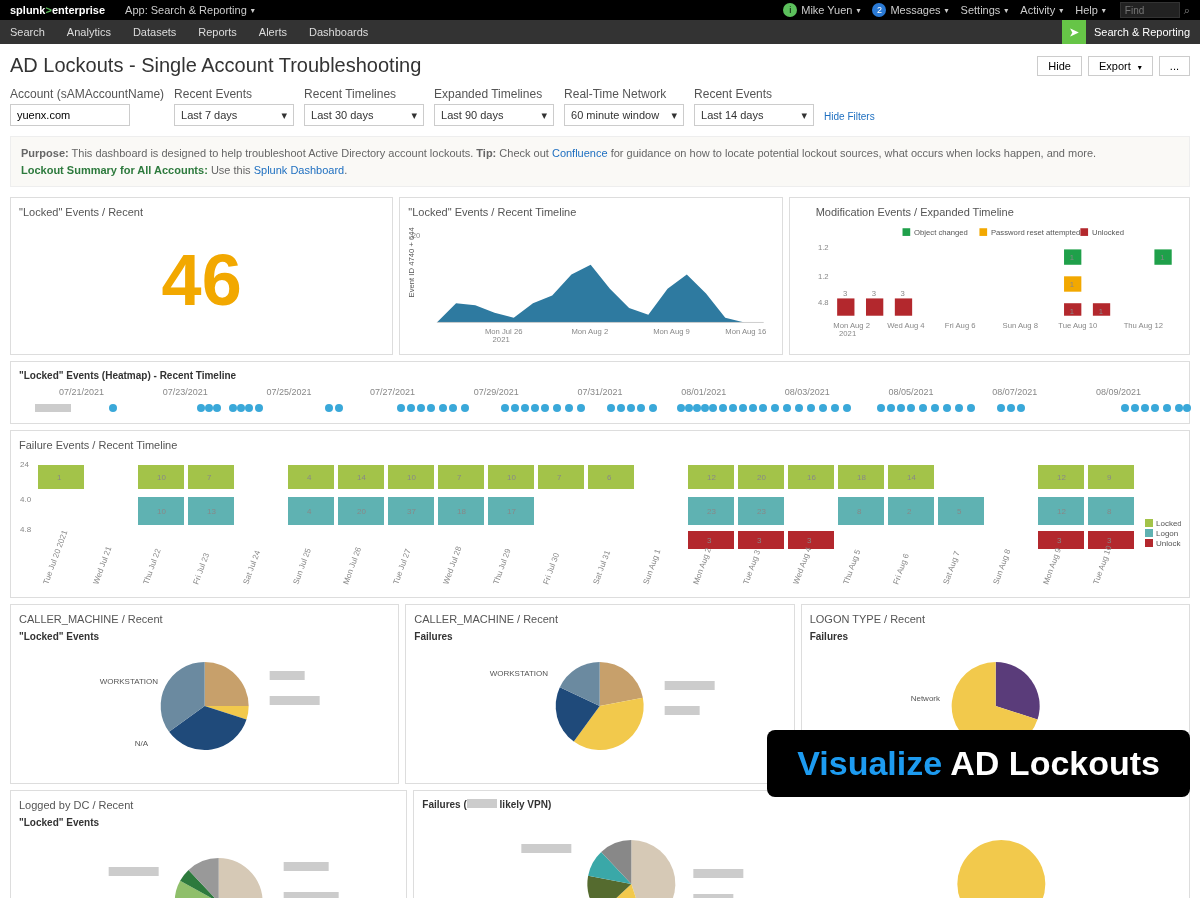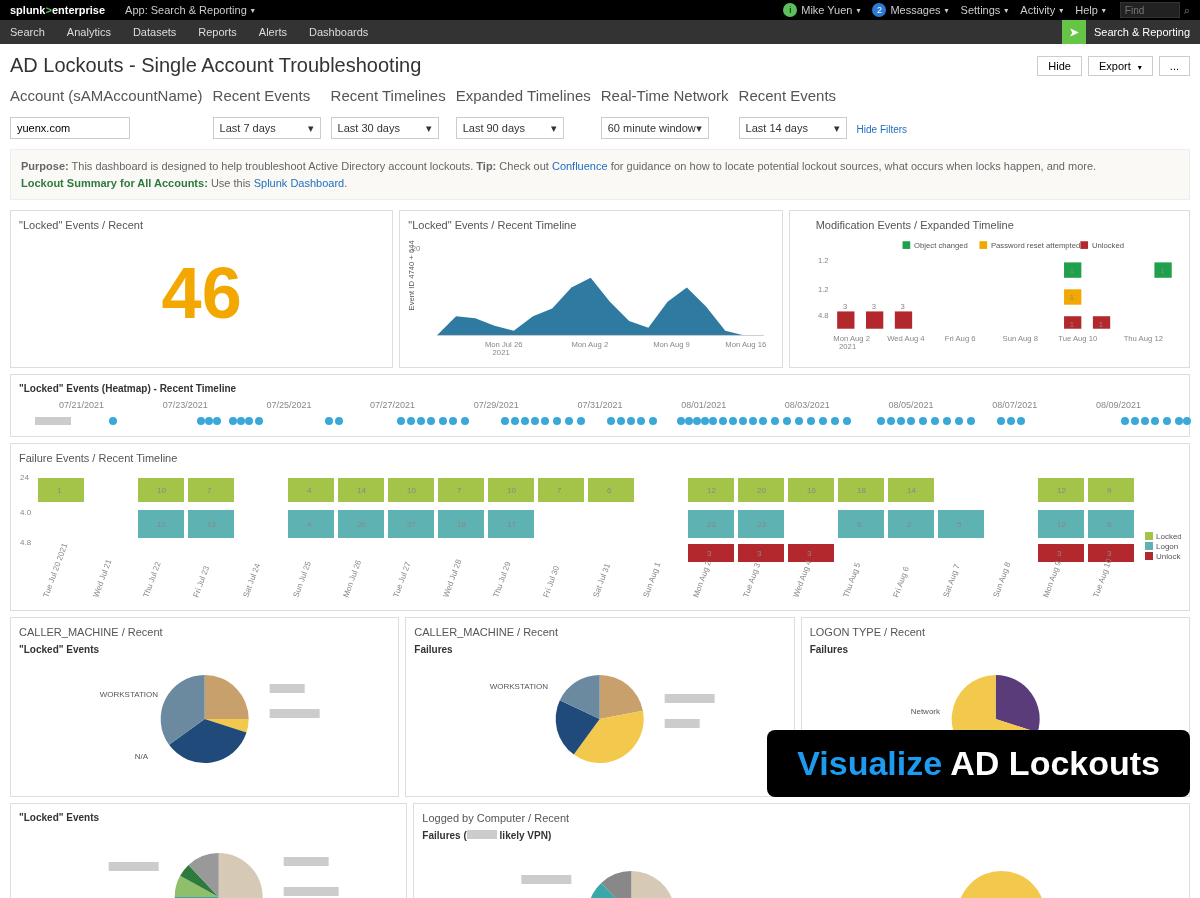--- a/index.html
+++ b/index.html
@@ -17,23 +17,23 @@
   .navbar { background: #333; color: #ddd; display: flex; align-items: center; height: 24px; padding: 0 10px; font-size: 11px; }
   .navbar .nav-item { margin-right: 22px; cursor: pointer; }
   .navbar .nav-spacer { flex:1; }
   .sr-btn { display:flex; align-items:center; background:#333; color:#fff; height:24px; }
   .sr-btn .icon { background:#66c547; width:24px; height:24px; display:flex; align-items:center; justify-content:center; color:#fff; font-weight:bold; margin-right:8px; }
   .page-head { display:flex; align-items:center; padding:10px; }
   .page-head h1 { font-size:20px; font-weight:400; color:#333; flex:1; }
   .btn { border:1px solid #ccc; background:#fff; padding:3px 10px; font-size:11px; margin-left:6px; cursor:pointer; }
   .filters { display:flex; align-items:flex-end; padding:0 10px 10px; gap:10px; }
   .filter { display:flex; flex-direction:column; }
-  .filter label { font-size:15px; color:#555; margin-bottom:13px; }
+  .filter label { font-size:12px; color:#555; margin-bottom:3px; }
   .filter .input, .filter .select { border:1px solid #ccc; height:22px; padding:0 6px; font-size:11px; display:flex; align-items:center; justify-content:space-between; background:#fff; cursor:pointer;}
-  .filter .select { width:108px; }
+  .filter .select { width:120px; }
   .hide-filters { color:#1e6fc0; font-size:10px; cursor:pointer; margin-bottom:4px; }
   .notice { margin:0 10px 10px; background:#faf9f6; border:1px solid #eee; padding:8px 10px; font-size:11px; color:#666; line-height:1.5; }
   .notice a { color:#1e6fc0; text-decoration:none; cursor:pointer;}
   .panels { display:flex; gap:6px; margin:0 10px 6px; }
   .panel { border:1px solid #ddd; background:#fff; padding:8px; }
   .panel-title { font-size:11px; color:#555; margin-bottom:6px; }
   .big-num { font-size:72px; font-weight:700; color:#f2a800; text-align:center; line-height:1; padding:20px 0; }
   svg text { font-size:8px; fill:#888; }
   .row2 { margin:0 10px 6px; border:1px solid #ddd; padding:8px; }
   .row-title { font-size:10px; font-weight:700; margin-bottom:6px; }
@@ -454,38 +454,38 @@
           <path d="M0 0 L41.84648671698675 13.596747752497686 A44 44 0 1 1 -8.082668874372531e-15 -44 Z" fill="#f2c94c"></path>
         </g>
       <text x="55" y="55" class="legend-sm">Network</text>
       <text x="198" y="98" class="legend-sm">N/A</text>
     </svg>
   </div>
 </div>
 
 <div class="quad" style="position:relative;">
   <div class="panel" style="flex:1.2;">
+    <div class="panel-title">Logged by DC / Recent</div>
     <div class="sub">"Locked" Events</div>
     <svg width="100%" height="130" viewBox="0 0 360 130">
       <g transform="translate(190,70)" id="pie-q5">
           <path d="M0 0 L2.6942229581241772e-15 -44 A44 44 0 1 1 -13.596747752497702 41.84648671698675 Z" fill="#d6c9b6"></path>
           <path d="M0 0 L-13.596747752497702 41.84648671698675 A44 44 0 0 1 -44 -3.369140455055716e-14 Z" fill="#3aa8a8"></path>
           <path d="M0 0 L-44 -3.369140455055716e-14 A44 44 0 0 1 -38.55749392192999 -21.197161660475476 Z" fill="#8fbf6b"></path>
           <path d="M0 0 L-38.55749392192999 -21.197161660475476 A44 44 0 0 1 -30.120072660862284 -32.07461960654212 Z" fill="#2d7a3d"></path>
           <path d="M0 0 L-30.120072660862284 -32.07461960654212 A44 44 0 0 1 3.099718159243298e-14 -44 Z" fill="#999"></path>
         </g>
       <rect x="80" y="35" width="50" height="9" fill="#ccc"></rect>
       <rect x="80" y="95" width="40" height="9" fill="#ccc"></rect>
       <rect x="255" y="30" width="45" height="9" fill="#ccc"></rect>
       <rect x="255" y="60" width="55" height="9" fill="#ccc"></rect>
       <rect x="255" y="118" width="45" height="9" fill="#ccc"></rect>
     </svg>
   </div>
   <div class="panel" style="flex:2.4;">
-    <div class="panel-title">Logged by Computer / Recent</div>
     <div class="sub"><span>Failures (</span><span style="background:#ccc;display:inline-block;width:30px;height:9px;"></span><span> likely VPN)</span></div>
     <svg width="100%" height="130" viewBox="0 0 740 130">
       <g transform="translate(200,70)" id="pie-q6">
           <path d="M0 0 L2.6942229581241772e-15 -44 A44 44 0 0 1 13.596747752497688 41.84648671698675 Z" fill="#d6c9b6"></path>
           <path d="M0 0 L13.596747752497688 41.84648671698675 A44 44 0 0 1 -32.074619606542115 30.120072660862295 Z" fill="#f2c94c"></path>
           <path d="M0 0 L-32.074619606542115 30.120072660862295 A44 44 0 0 1 -43.2206390320623 -8.24477784177189 Z" fill="#556b2f"></path>
           <path d="M0 0 L-43.2206390320623 -8.24477784177189 A44 44 0 0 1 -30.120072660862313 -32.0746196065421 Z" fill="#3aa8a8"></path>
           <path d="M0 0 L-30.120072660862313 -32.0746196065421 A44 44 0 0 1 -8.082668874372531e-15 -44 Z" fill="#888"></path>
         </g>
       <rect x="90" y="30" width="50" height="9" fill="#ccc"></rect>

